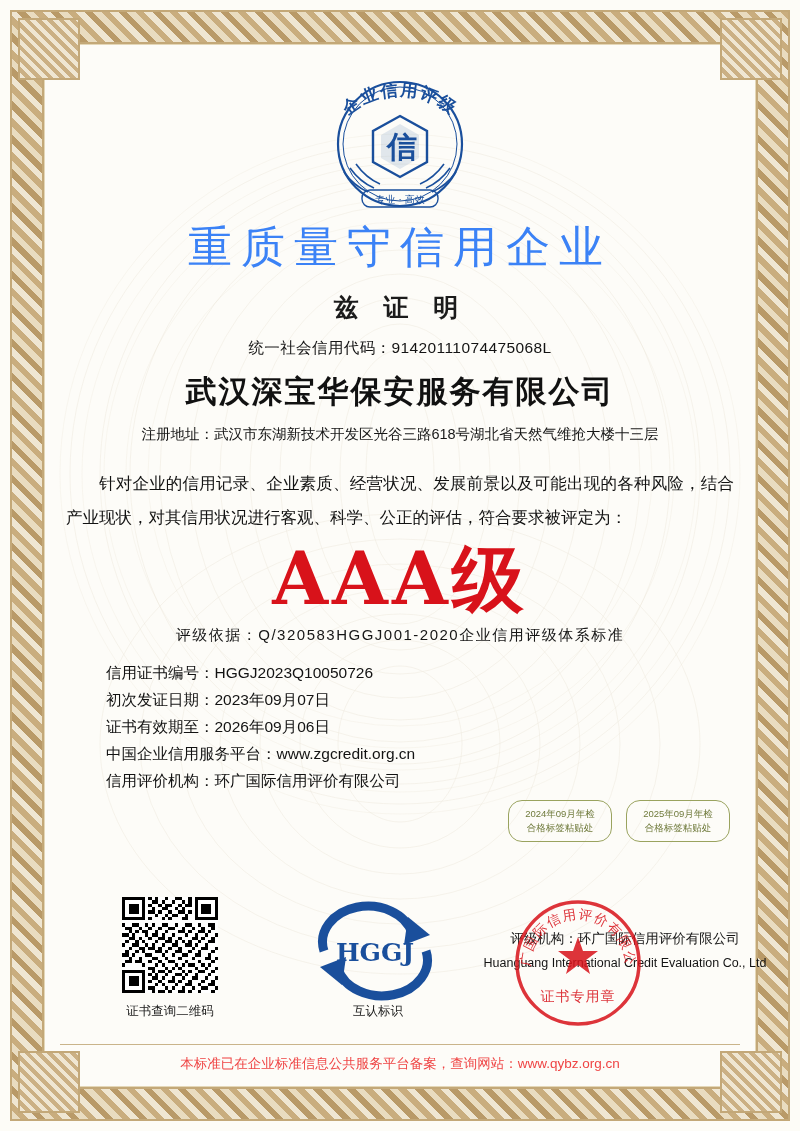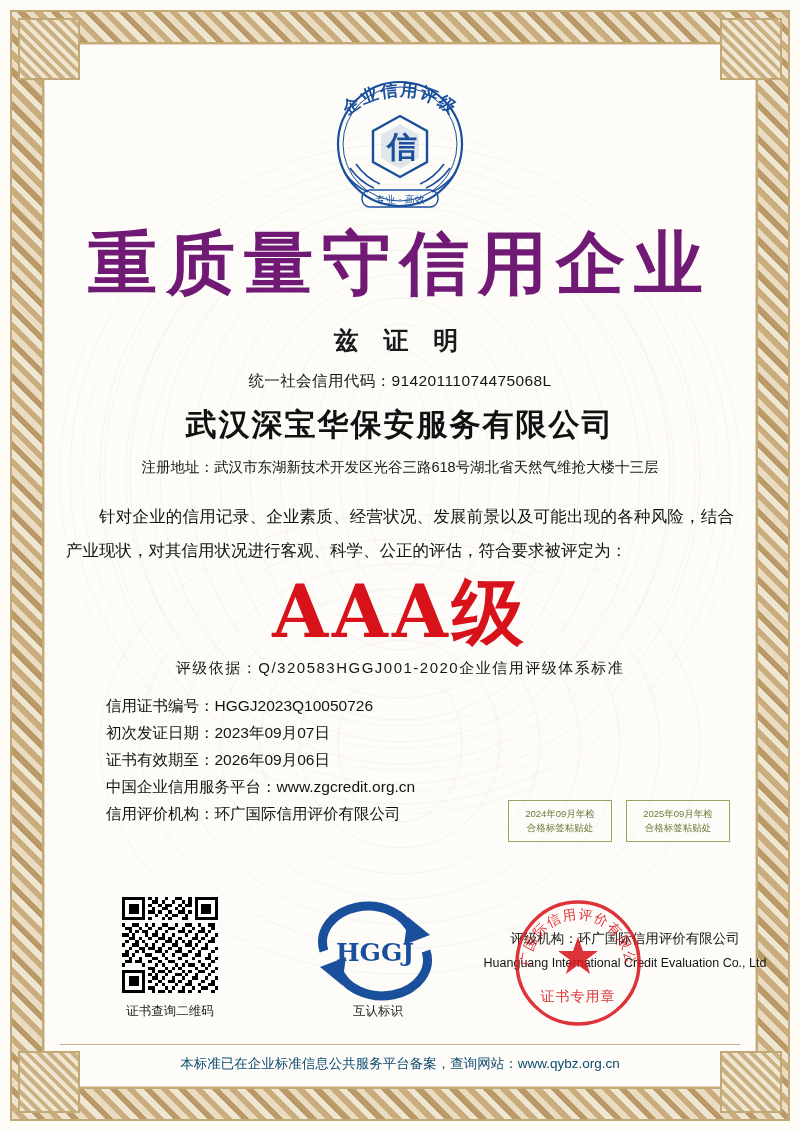--- a/index.html
+++ b/index.html
@@ -66,24 +66,24 @@
     text-align: center;
   }
 
   
   .emblem { margin-top: 20px; height: 140px; position: relative; }
   .emblem svg { display: block; margin: 0 auto; }
 
   .main-title {
     margin-top: 6px;
     font-family: "DejaVu Serif", serif;
-    font-weight: bold;
-    font-size: 69px;
+    font-weight: normal;
+    font-size: 44px;
     letter-spacing: 9px;
-    color: #701a75;
+    color: #3b82f6;
     white-space: nowrap;
   }
   .sub-title {
     margin-top: 14px;
     font-family: "DejaVu Serif", serif;
     font-size: 25px;
     letter-spacing: 8px;
     color: #1b1b1b;
     font-weight: bold;
   }
@@ -146,21 +146,21 @@
   .insp-wrap {
     position: absolute;
     right: 10px;
     top: 748px;
     display: flex;
     gap: 14px;
   }
   .insp-box {
     width: 104px; height: 42px;
     border: 1px solid #9aa35f;
-    border-radius: 0;
+    border-radius: 14px;
     color: #6f7a3b;
     font-size: 9.5px;
     line-height: 14px;
     padding-top: 6px;
     box-sizing: border-box;
     text-align: center;
   }
 
   
   .bottom {
@@ -202,21 +202,21 @@
     width: 132px; height: 132px;
   }
 
   .footer {
     position: absolute;
     left: 0; right: 0;
     bottom: 6px;
     border-top: 1px solid #c9b48a;
     padding-top: 10px;
     font-size: 13.5px;
-    color: #0c4a6e;
+    color: #ef4444;
   }
 </style>
 </head>
 <body>
 
 <div class="cert-page">
 
   <div class="border-outer"></div>
   <div class="border-inner-cover"></div>
 

